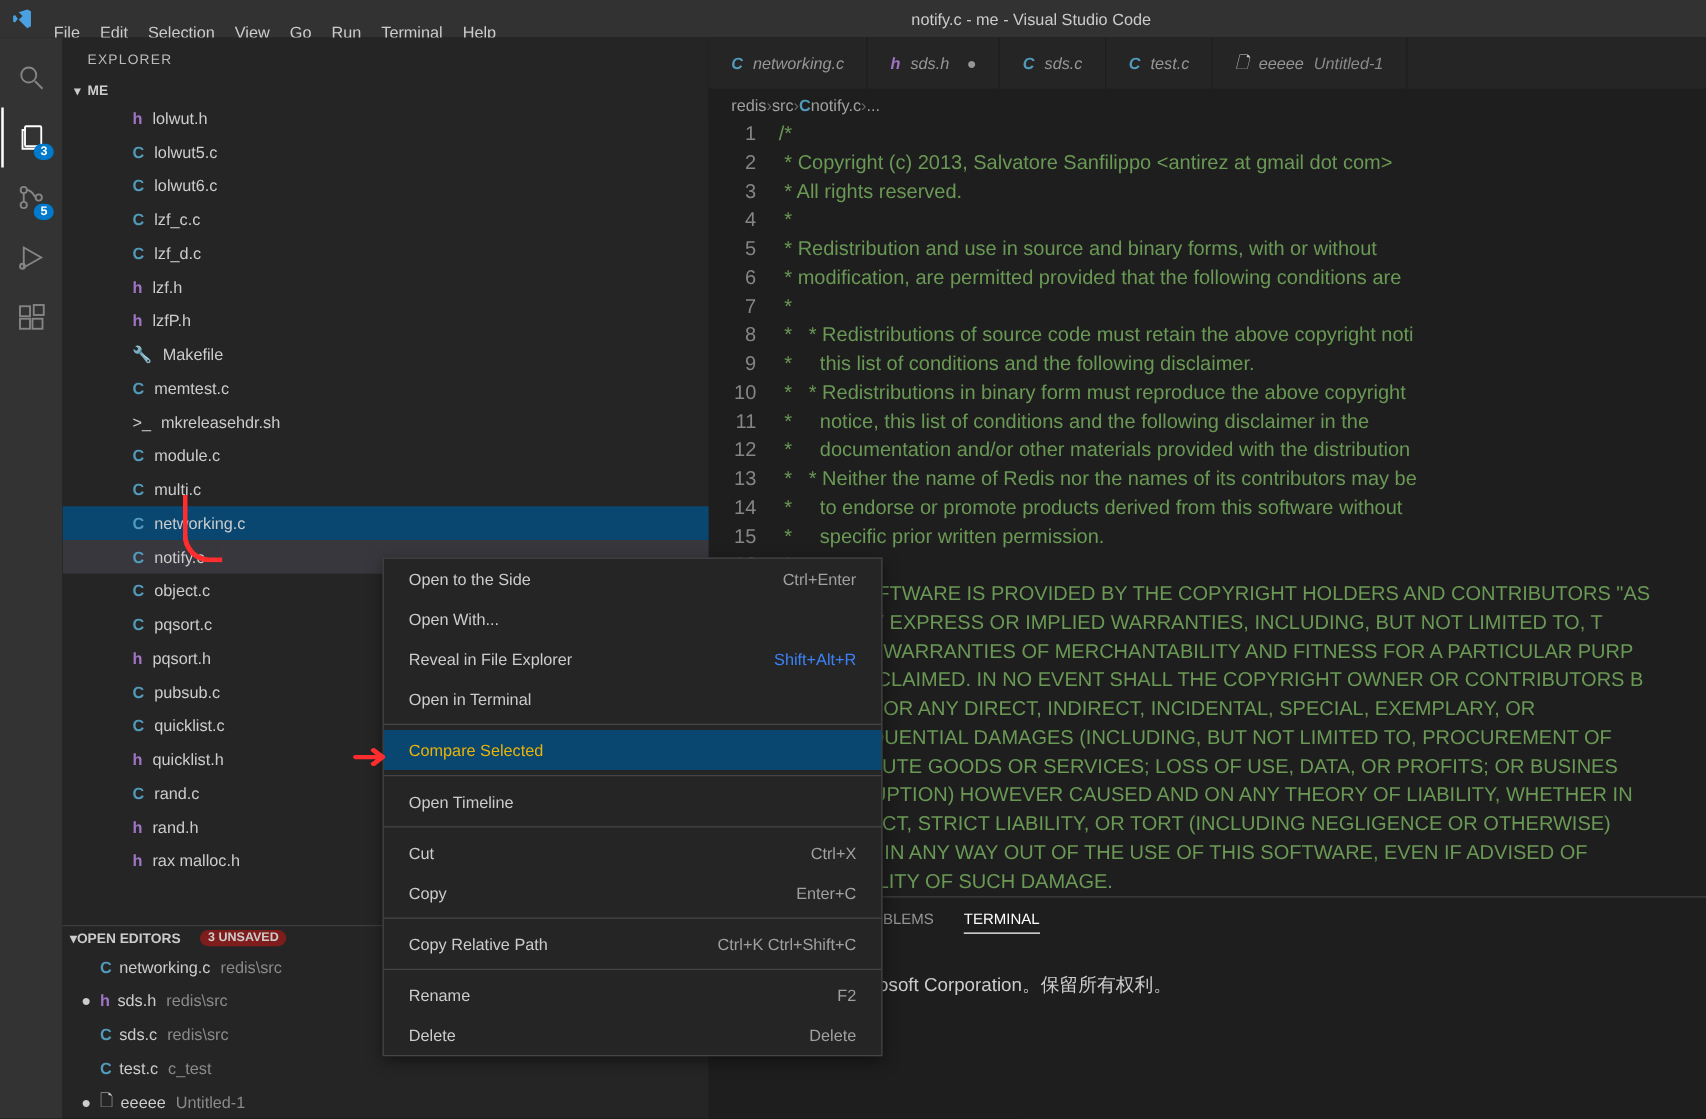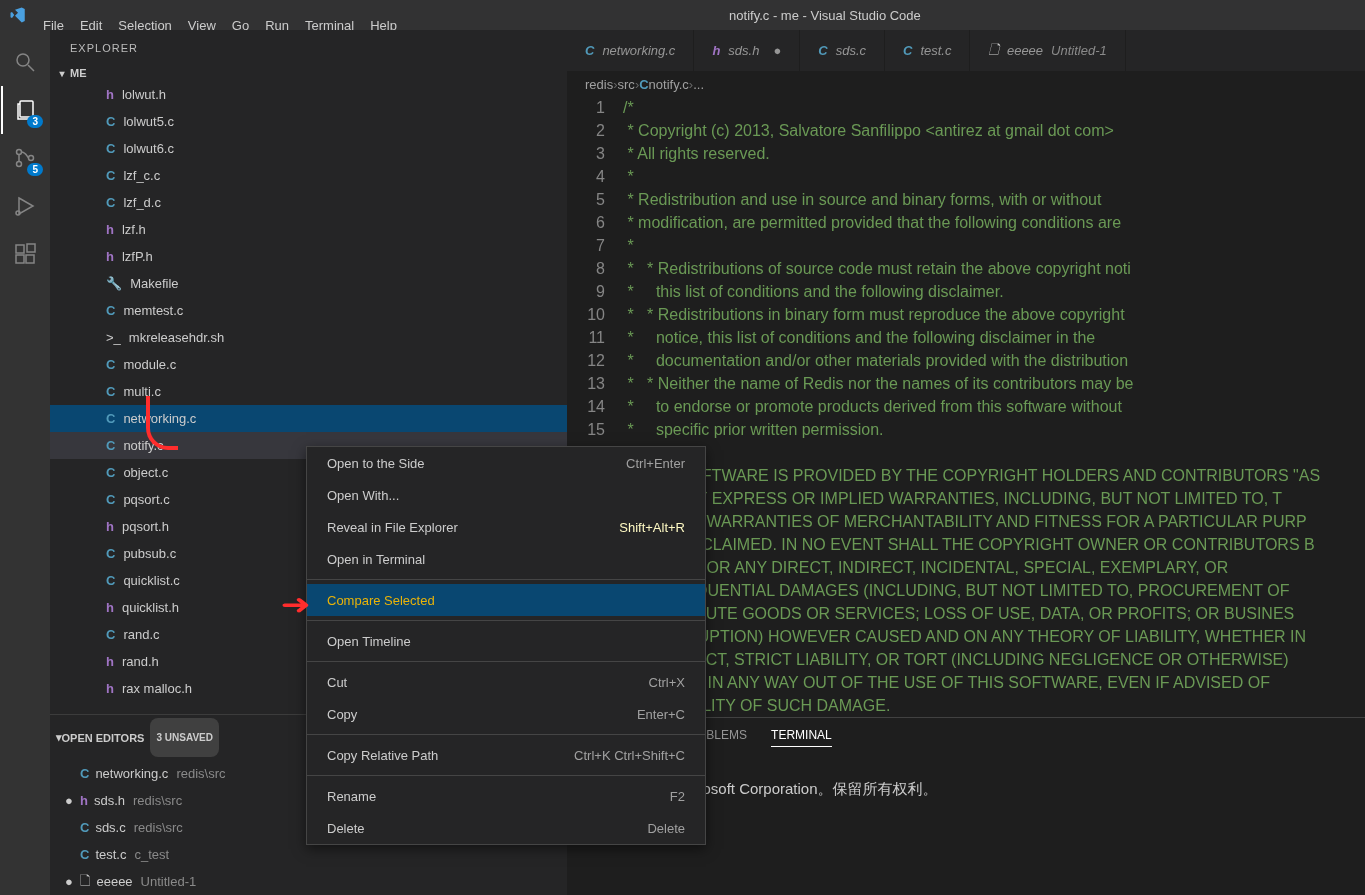--- a/index.html
+++ b/index.html
@@ -20,21 +20,21 @@
 .section-hdr .chev { width: 16px; text-align: center; font-size: 10px; }
 .filetree { flex: 1; overflow: hidden; }
 .file-row { display: flex; align-items: center; height: 27px; padding-left: 56px; gap: 8px; cursor: pointer; color: #cccccc; }
 .file-row.selected { background: #094771; }
 .file-row.selected2 { background: #37373d; }
 .icon-c { color: #519aba; font-weight: bold; font-family: sans-serif; }
 .icon-h { color: #a074c4; font-weight: bold; font-family: sans-serif; }
 .red-mark { position: absolute; left: 96px; width: 32px; height: 54px; border-left: 4px solid #ff2d2d; border-bottom: 4px solid #ff2d2d; border-radius: 0 0 0 22px; pointer-events: none; }
 .open-editors { border-top: 1px solid #3c3c3c; }
 .oe-hdr { display: flex; align-items: center; padding: 3px 6px; font-weight: 700; font-size: 11px; }
-.oe-badge { background: #404040; color: #cccccc; border-radius: 8px; font-size: 10px; padding: 14px 6px; margin-left: 6px; }
+.oe-badge { background: #7f1d1d; color: #cccccc; border-radius: 8px; font-size: 10px; padding: 1px 6px; margin-left: 16px; }
 .oe-row { display: flex; align-items: center; height: 27px; padding-left: 14px; gap: 6px; cursor: pointer; color: #cccccc; }
 .oe-row .dot { width: 10px; text-align: center; color: #cccccc; }
 .oe-row .path { color: #8a8a8a; margin-left: 2px; }
 .editor-area { flex: 1; display: flex; flex-direction: column; background: #1e1e1e; min-width: 0; }
 .tabs { display: flex; height: 42px; background: #252526; border-bottom: 1px solid #1e1e1e; }
 .tab { display: flex; align-items: center; padding: 0 18px; gap: 8px; color: #969696; border-right: 1px solid #1e1e1e; cursor: pointer; font-style: italic; }
 .breadcrumb { height: 24px; display: flex; align-items: center; padding: 0 18px; gap: 0; color: #a0a0a0; background: #1e1e1e; }
 .breadcrumb .sep { color: #666; }
 .code { display: flex; font-family: Consolas, monospace; font-size: 16px; line-height: 23px; color: #6A9955; overflow: hidden; white-space: pre; }
 .gutter { width: 56px; text-align: right; color: #858585; padding-right: 18px; user-select: none; }
@@ -364,21 +364,21 @@
 <div class="context-menu" id="context-menu">
     <div class="cm-item">
       <span>Open to the Side</span>
       <span style="color:#a0a0a0;">Ctrl+Enter</span>
     </div>
     <div class="cm-item">
       <span>Open With...</span>
     </div>
     <div class="cm-item">
       <span>Reveal in File Explorer</span>
-      <span style="color:#fef9c3;">Shift+Alt+R</span>
+      <span style="color:#3b82f6;">Shift+Alt+R</span>
     </div>
     <div class="cm-item">
       <span>Open in Terminal</span>
     </div>
     <div class="cm-sep"></div>
     <div class="cm-item hl">
       <span>Compare Selected</span>
     </div>
     <div class="cm-sep"></div>
     <div class="cm-item">

